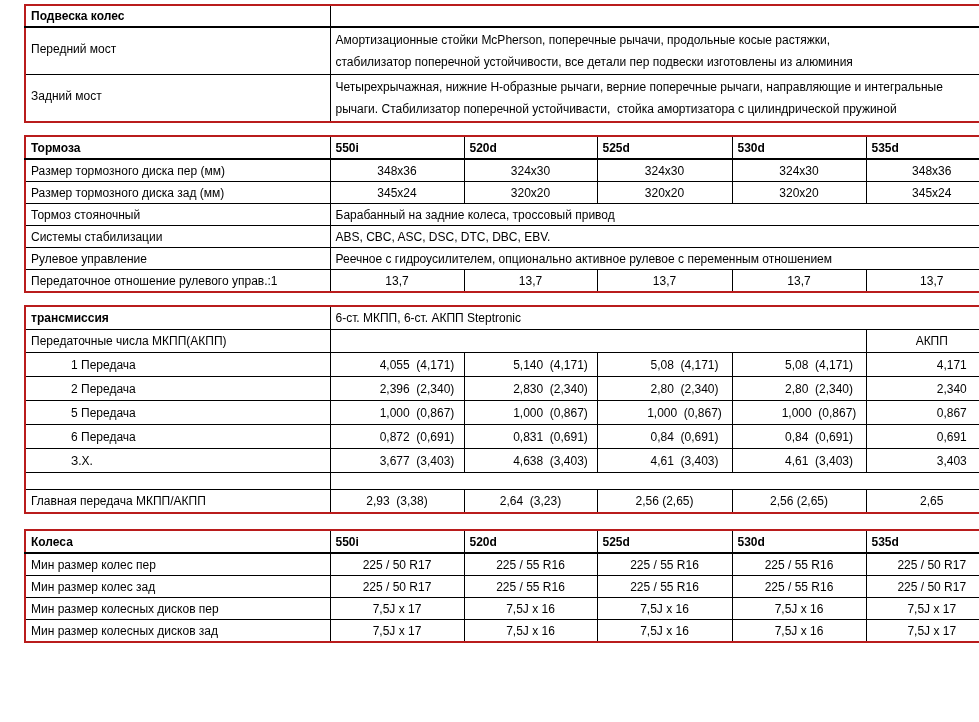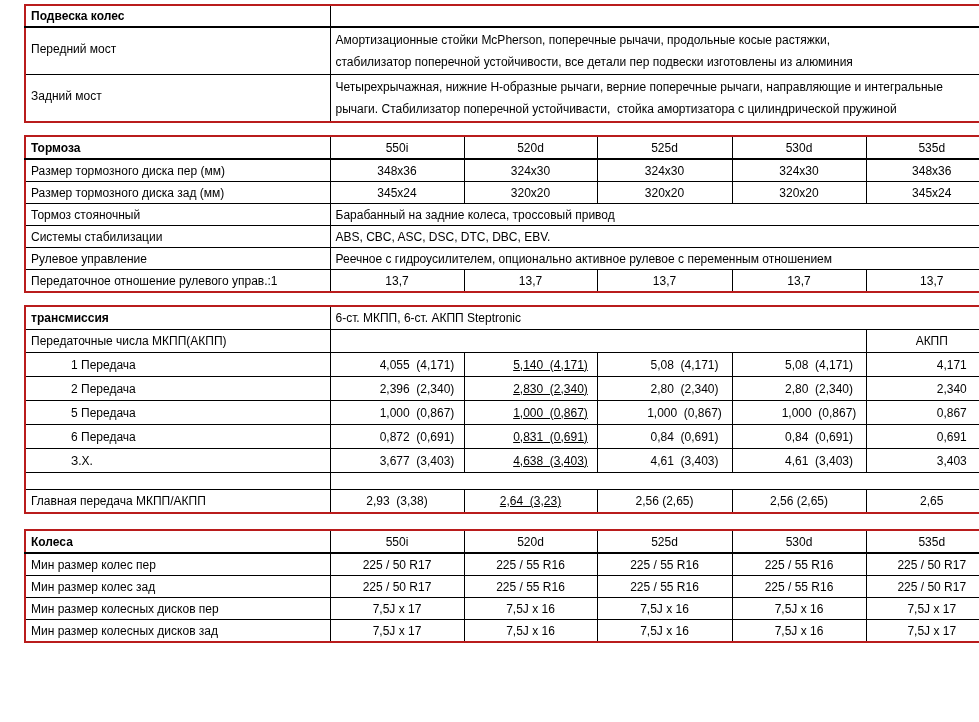--- a/index.html
+++ b/index.html
@@ -6,39 +6,39 @@
               font-family:"Liberation Sans", sans-serif; }
   .page { position:relative; width:979px; height:722px; box-sizing:border-box;
           padding:4px 0 0 3px; overflow:hidden; background:#fff; }
   table.spec { border-collapse:collapse; table-layout:fixed; width:973px;
                border:2px solid #b91c1c;margin-left:21px; }
   table.spec td { border:1px solid #000; font-size:12px; padding:1px 5px;
                   overflow:hidden; vertical-align:middle; }
   tr.hdr td { border-bottom:2px solid #000; }
   tr.hdr-thin td { border-bottom:1px solid #000; }
   .title { font-weight:bold; font-size:15px; padding:2px 5px; }
-  .colhead { font-weight:normal; font-size:13px; text-align:center; }
+  .colhead { font-weight:bold; font-size:13px; }
   .lbl { text-align:left; }
   .ctr { text-align:center; }
   .ws-pre { white-space:pre; }
   .mb12 { margin-bottom:12px; }
   .mb15 { margin-bottom:15px; }
   
   .val2 div { line-height:22px; white-space:pre; }
   .t1 .lbl { vertical-align:top; padding-top:14px; }
   .t1 tr.hdr td { height:18px; }
   
   .t2 td, .t4 td { height:19px; }
   .t2 tr.hdr td, .t4 tr.hdr td { height:19px; }
   
   .t3 td { height:20px; }
   .t3 tr.gear td { height:21px;padding-left:45px; }
   .t3 tr.empty td { height:14px; }
   .g1 { vertical-align:bottom; padding-bottom:3px; }
-  .g2 { vertical-align:top;    padding-top:2px;text-decoration:underline; }
+  .g2 { vertical-align:top;    padding-top:2px; }
   .g3 { vertical-align:bottom; padding-bottom:4px; }
   .g4 { vertical-align:bottom; padding-bottom:4px; }
   .g5 { vertical-align:top;    padding-top:2px; }
 </style>
 </head>
 <body>
 
 <div class="page">
 
   <table class="spec t1 mb12">

